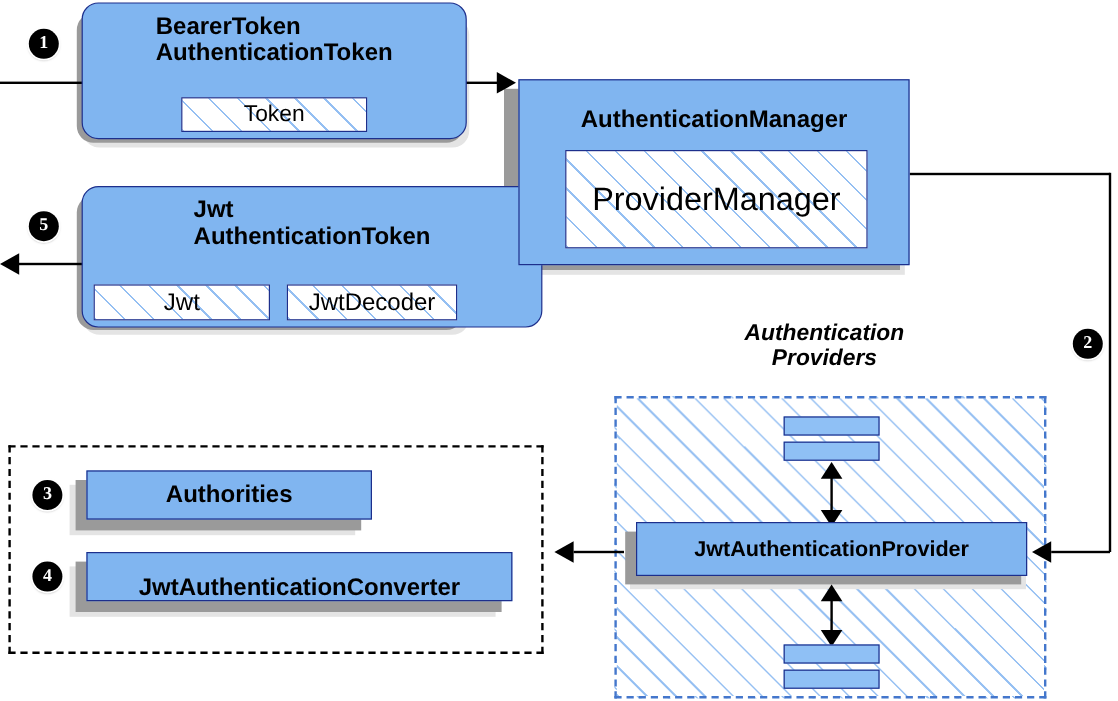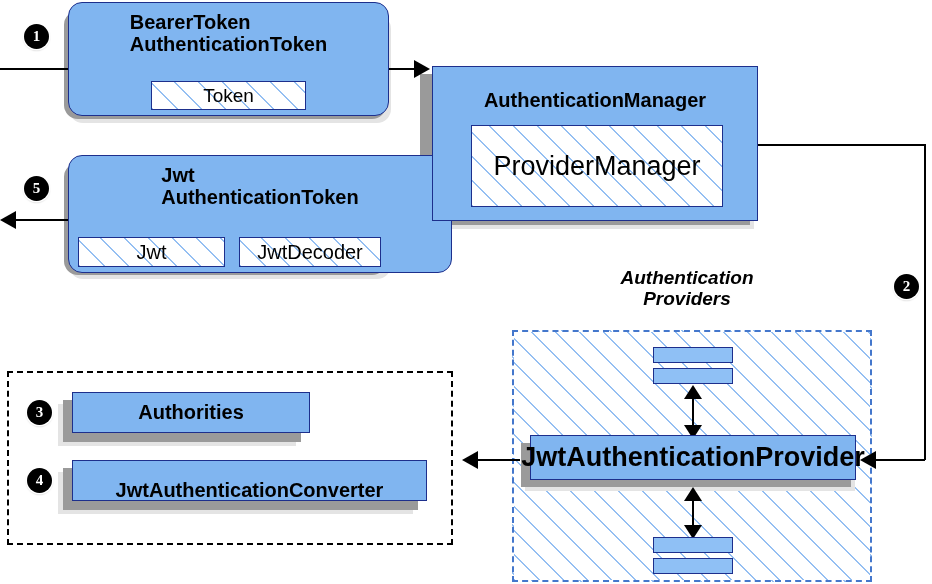--- a/index.html
+++ b/index.html
@@ -163,21 +163,21 @@
 
   <div class="minibar" style="left:653px;top:347px;width:80px;height:16px;"></div>
   <div class="minibar" style="left:653px;top:368px;width:80px;height:16px;"></div>
 
   <div class="minibar" style="left:653px;top:537px;width:80px;height:16px;"></div>
   <div class="minibar" style="left:653px;top:558px;width:80px;height:16px;"></div>
 
   <div class="shadow-light" style="left:525px;top:447px;width:330px;height:44px;"></div>
   <div class="shadow-dark" style="left:521px;top:443px;width:330px;height:44px;"></div>
   <div class="node" style="left:530px;top:435px;width:326px;height:45px;justify-content:center;">
-    <div class="title" style="font-size:27px;">JwtAuthenticationProvider</div>
+    <div class="title" style="font-size:18px;">JwtAuthenticationProvider</div>
   </div>
 
   <div class="shadow-light rounded" style="left:69px;top:15px;width:322px;height:108px;"></div>
   <div class="shadow-dark rounded" style="left:64px;top:11px;width:322px;height:108px;"></div>
   <div class="node rounded" style="left:68px;top:2px;width:321px;height:114px;">
     <div class="title" style="font-size:20px;margin-top:8px;">BearerToken
 AuthenticationToken</div>
     <div class="subbox hatch" style="left:82px;top:78px;width:155px;height:29px;font-size:19px;">
       <span>Token</span>
     </div>

